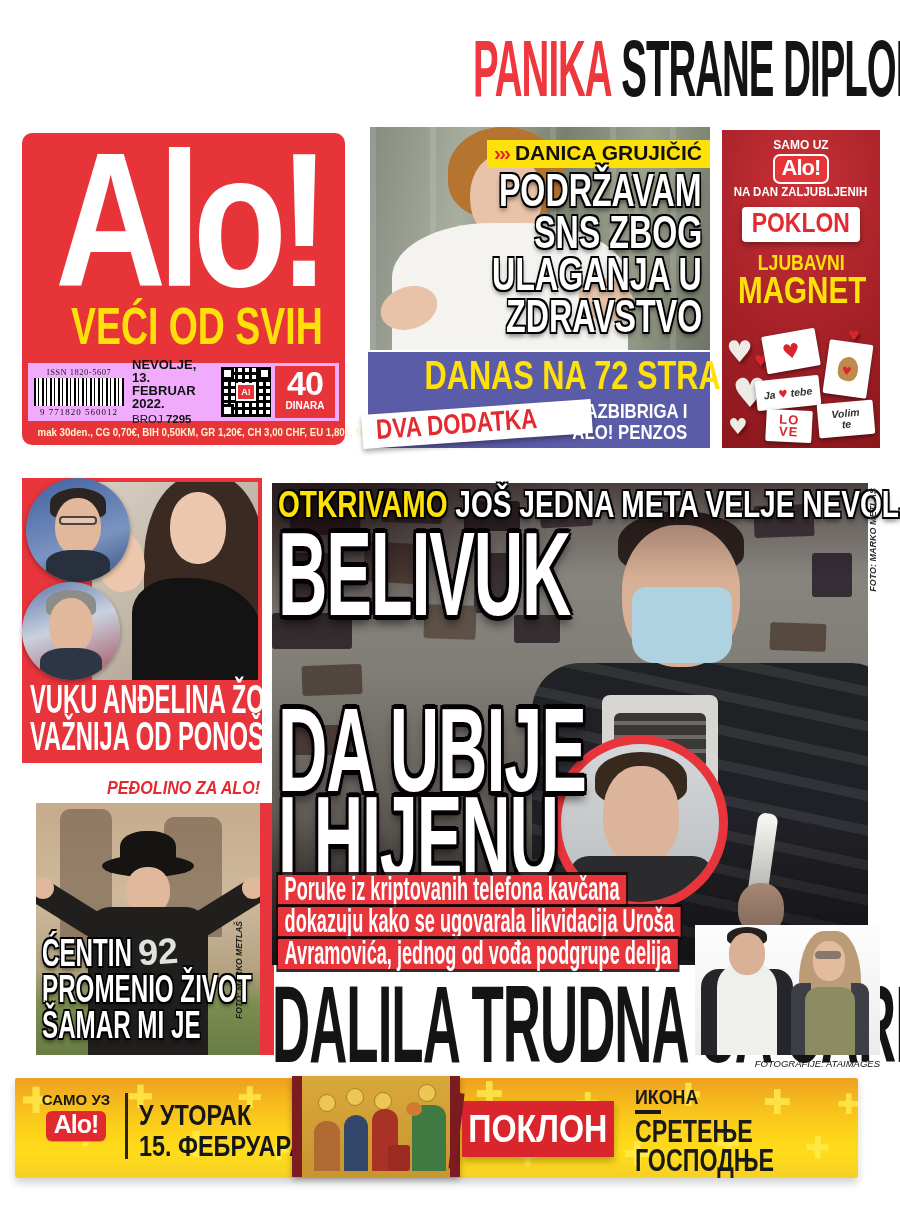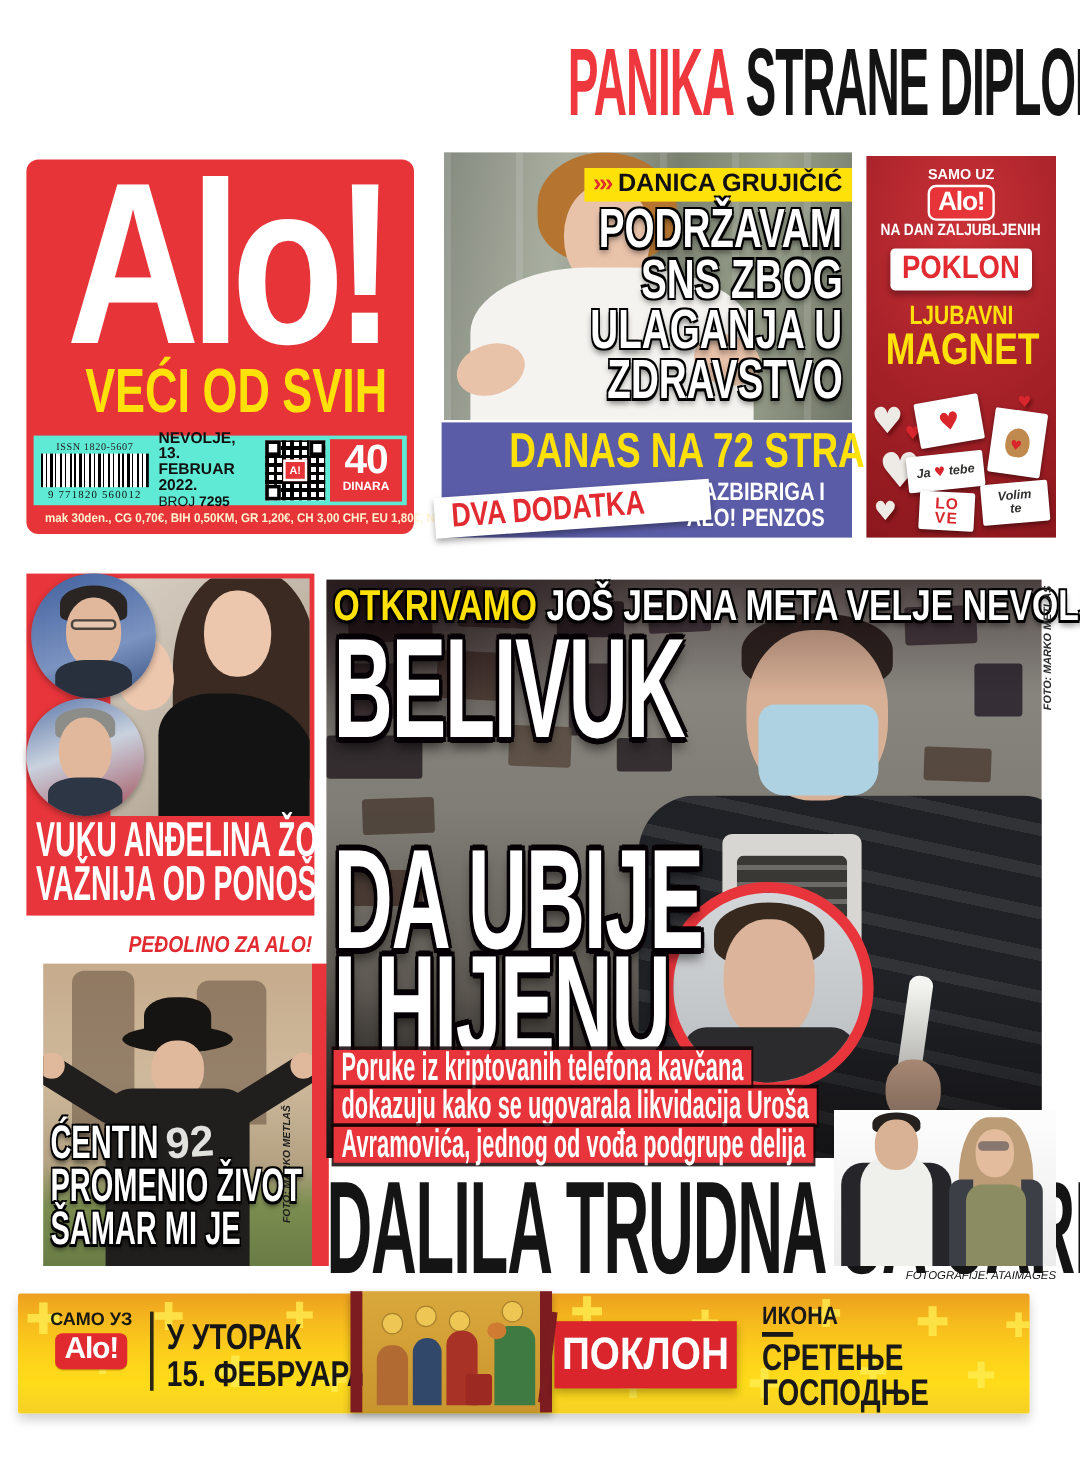--- a/index.html
+++ b/index.html
@@ -19,21 +19,21 @@
 
   
   .top-headline{left:0;top:28px;width:900px;text-align:center;font-size:80px;font-weight:800;letter-spacing:-2px;line-height:82px}
   .top-headline .hl{color:#ee383e}.top-headline .rest{color:#141414}
 
   
   .masthead{left:22px;top:133px;width:323px;height:312px;background:#e73439;border-radius:10px}
   .alo-logo{left:0;top:-6px;width:100%;text-align:center;color:#fff;font-weight:800;
             font-size:192px;line-height:186px;letter-spacing:-10px}
   .tagline{left:0;top:170px;width:100%;text-align:left;color:#ffe10a;font-weight:800;font-size:52px;line-height:46px}
-  .info-strip{left:6px;top:230px;width:311px;height:58px;background:#5eead4;display:flex;align-items:center;padding:3px 4px;gap:4px}
+  .info-strip{left:6px;top:230px;width:311px;height:58px;background:#f0abfc;display:flex;align-items:center;padding:3px 4px;gap:4px}
   .bc-wrap{width:94px;text-align:center}
   .issn{font-family:"Liberation Serif",serif;font-size:8.5px;letter-spacing:.5px;color:#222}
   .bars{height:28px;margin:1px 2px;background:repeating-linear-gradient(90deg,#000 0 2px,#fff 2px 4px,#000 4px 5px,#fff 5px 8px)}
   .bc-num{font-family:"Liberation Serif",serif;font-size:9px;letter-spacing:1px;color:#111}
   .date-wrap{flex:1;line-height:13px;padding-left:2px}
   .date-wrap .d1{font-size:13px;font-weight:800}
   .date-wrap .d2{font-size:13px;font-weight:700}
   .date-wrap .d3{font-size:11.5px;margin-top:3px}
   .date-wrap .d3 b{font-weight:800}
   .qr{position:relative;width:50px;height:50px;background:#fff;flex:none;

